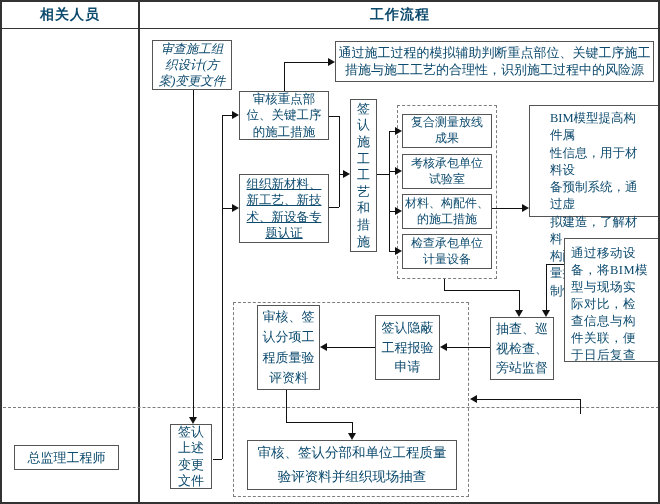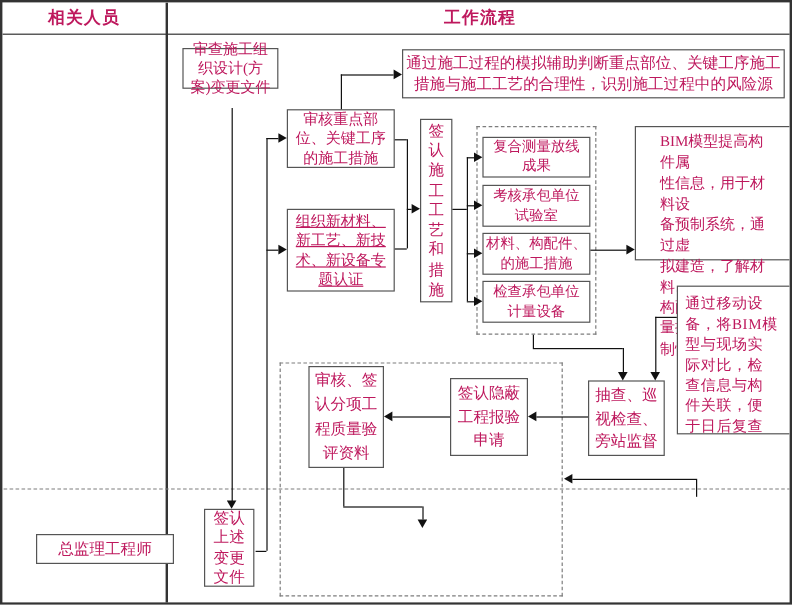--- a/index.html
+++ b/index.html
@@ -1,18 +1,18 @@
 <!DOCTYPE html>
 <html><head>
 <meta charset="utf-8">
 <style>
   html,body{margin:0;padding:0;background:#fff;}
   #canvas{
     position:relative;width:660px;height:504px;background:#fff;
-    font-family:"Liberation Serif","DejaVu Serif",serif;color:#be185d;
+    font-family:"Liberation Serif","DejaVu Serif",serif;color:#0c4a6e;
     border:2px solid #333;box-sizing:border-box;overflow:hidden;
   }
   .cell-h{position:absolute;display:flex;align-items:center;justify-content:center;
     font-size:14px;font-weight:bold;letter-spacing:1px;}
   .box{position:absolute;border:1px solid #555;background:#fff;display:flex;
     align-items:center;justify-content:center;text-align:center;
     white-space:pre-line;font-size:12.5px;line-height:1.3;box-sizing:border-box;}
   .label-box{position:absolute;border:1px solid #555;background:#fff;display:flex;
     align-items:center;justify-content:center;font-size:13px;box-sizing:border-box;}
   .dashed{position:absolute;border:1px dashed #7d7d7d;background:transparent;box-sizing:border-box;}
@@ -31,23 +31,23 @@
 
 <div id="canvas">
 
   <div class="hline solidline" style="left:0;top:26px;width:660px;"></div>
   <div class="vline solidline" style="left:136px;top:0;height:504px;width:1.5px;"></div>
   <div class="lane-divider" style="left:1px;top:405px;width:656px;"></div>
 
   <div class="cell-h" style="left:0;top:0;width:136px;height:26px;">相关人员</div>
   <div class="cell-h" style="left:136px;top:0;width:524px;height:26px;">工作流程</div>
 
-  <div class="label-box" style="left:28px;top:443px;width:115px;height:25px;">总监理工程师</div>
+  <div class="label-box" style="left:12px;top:443px;width:105px;height:25px;">总监理工程师</div>
 
-  <div class="box" style="left:150px;top:38px;width:80px;height:34px;">审查施工组
+  <div class="box" style="left:150px;top:38px;width:80px;height:50px;font-style:italic;">审查施工组
 织设计(方
 案)变更文件</div>
   <div class="box" style="left:333px;top:39px;width:319px;height:41px;font-size:13px;">通过施工过程的模拟辅助判断重点部位、关键工序施工
 措施与施工工艺的合理性，识别施工过程中的风险源</div>
   <div class="box" style="left:237px;top:89px;width:90px;height:49px;">审核重点部
 位、关键工序
 的施工措施</div>
   <div class="box" style="left:237px;top:172px;width:90px;height:69px;text-decoration:underline;">组织新材料、
 新工艺、新技
 术、新设备专
@@ -96,20 +96,22 @@
 认分项工
 程质量验
 评资料</div>
 
   <div class="dashed" style="left:231px;top:300px;width:236px;height:195px;"></div>
 
   <div class="box" style="left:168px;top:422px;width:42px;height:65px;font-size:13px;line-height:1.25;">签认
 上述
 变更
 文件</div>
+  <div class="box" style="left:245px;top:438px;width:210px;height:50px;font-size:13.5px;line-height:1.8;">审核、签认分部和单位工程质量
+验评资料并组织现场抽查</div>
 
   <div class="vline" style="left:191px;top:88px;height:328px;"></div>
   <div class="arr arr-d" style="left:187px;top:415px;"></div>
 
   <div class="vline" style="left:220px;top:113px;height:344px;"></div>
   <div class="hline" style="left:211px;top:457px;width:9px;"></div>
   <div class="hline" style="left:220px;top:113px;width:10px;"></div>
   <div class="arr arr-r" style="left:230px;top:109px;"></div>
   <div class="hline" style="left:220px;top:206px;width:10px;"></div>
   <div class="arr arr-r" style="left:230px;top:202px;"></div>

